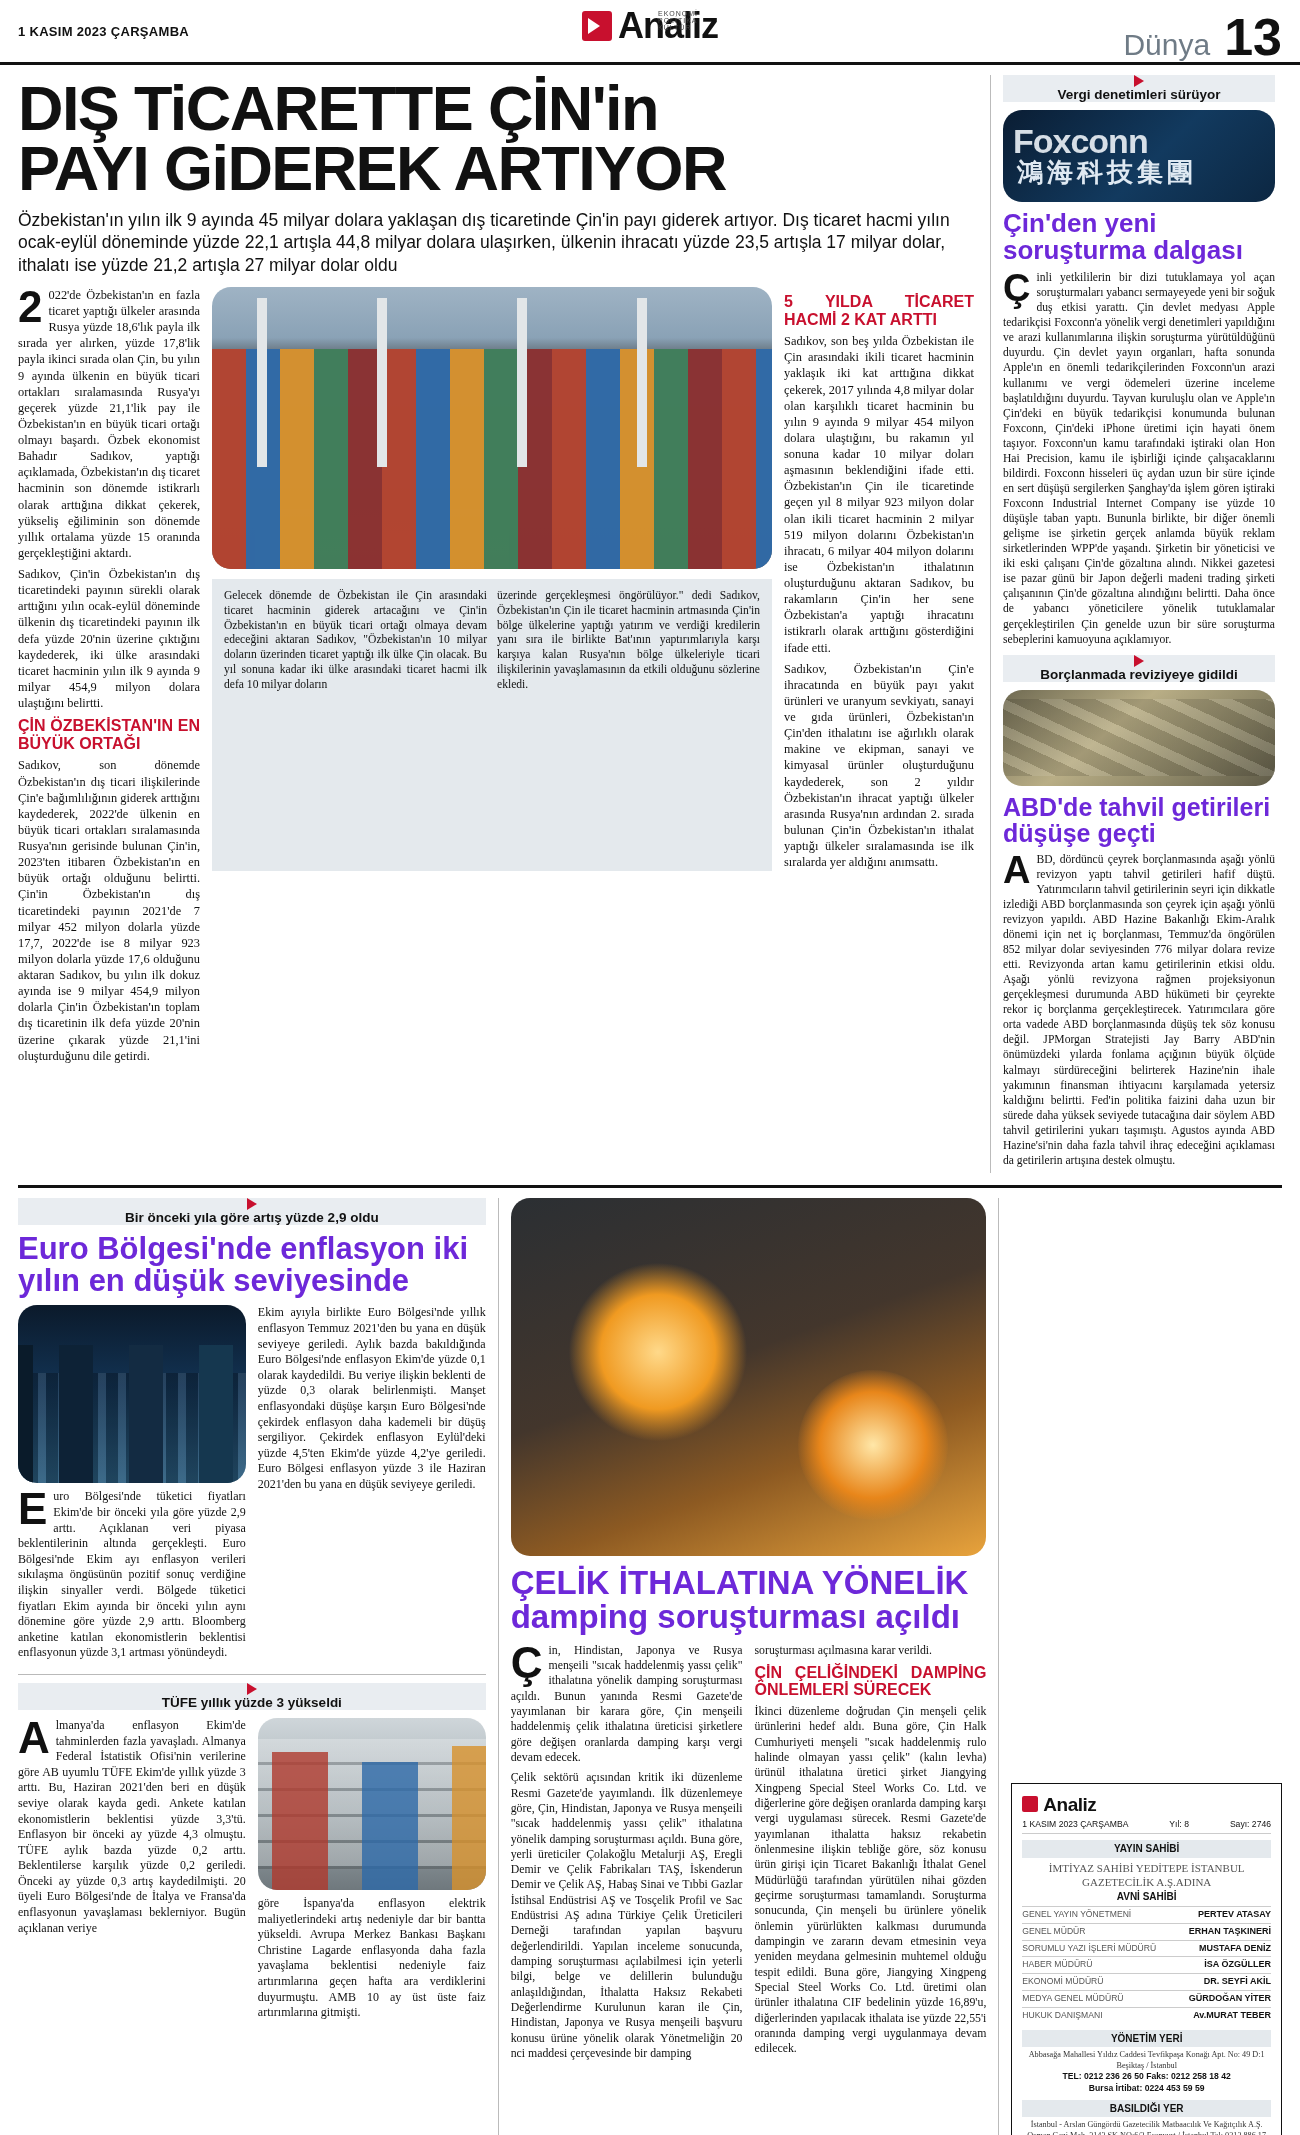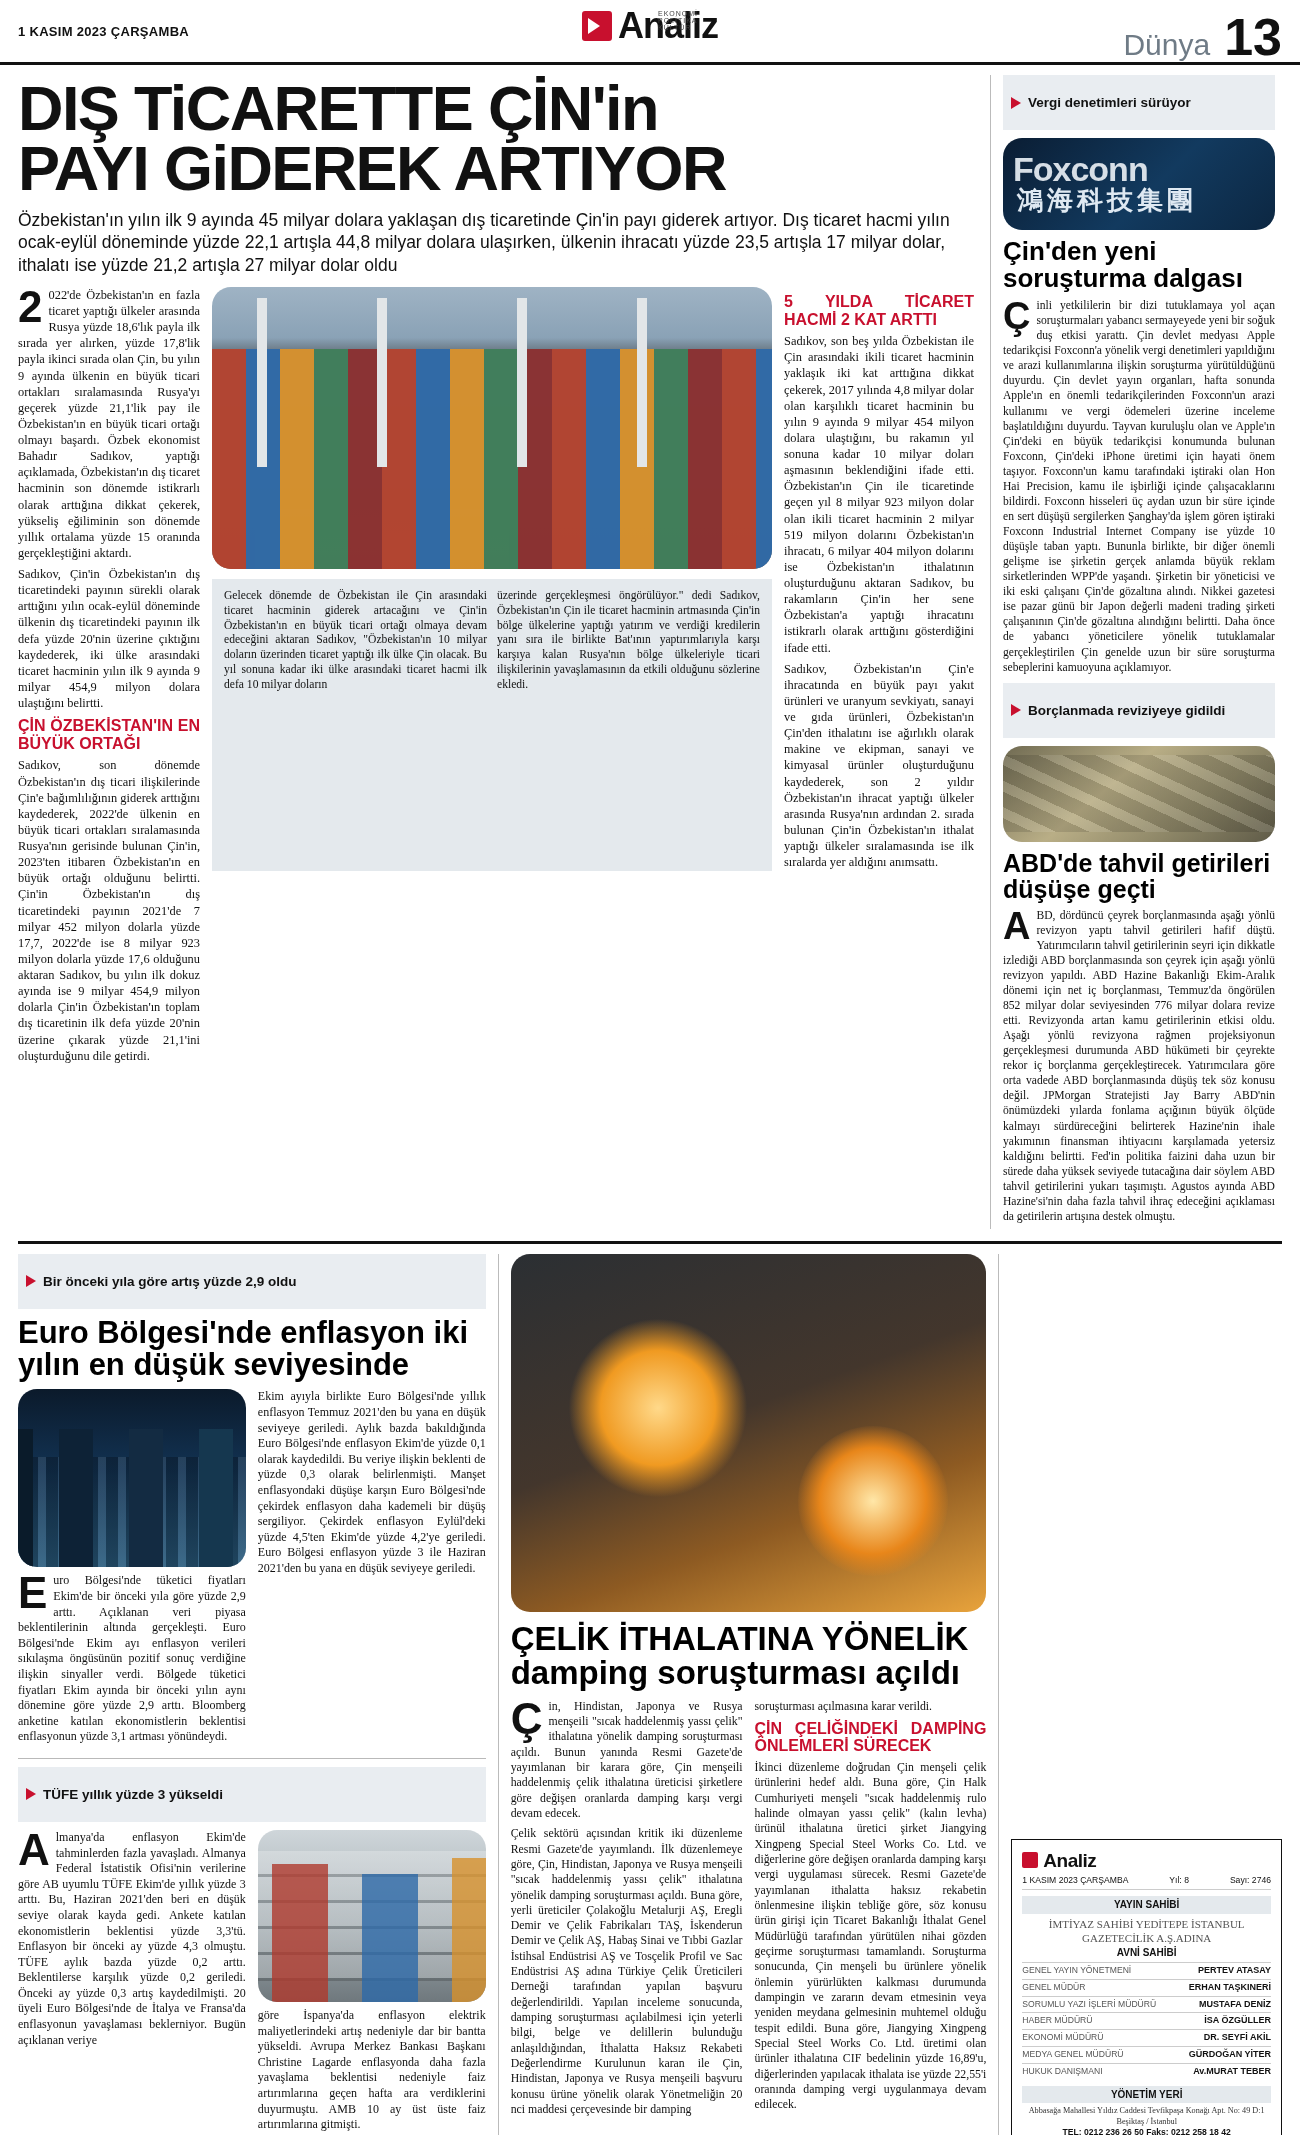--- a/index.html
+++ b/index.html
@@ -13,24 +13,24 @@
   .logo-mark{width:30px;height:30px;background:#c8102e;border-radius:3px;position:relative;}
   .logo-mark:after{content:"";position:absolute;left:6px;top:7px;width:0;height:0;border-left:12px solid #fff;border-top:8px solid transparent;border-bottom:8px solid transparent;}
   .logo-text{font-family:"Liberation Sans",sans-serif;font-size:36px;font-weight:700;letter-spacing:-1px;color:#111;line-height:1;}
   .logo-sub{font-size:7px;letter-spacing:1px;color:#444;font-family:"Liberation Sans",sans-serif;position:absolute;left:40px;top:2px;}
   .mast-right{margin-left:auto;display:flex;align-items:baseline;gap:14px;}
   .mast-section{font-family:"Liberation Sans",sans-serif;font-size:30px;color:#6f7b86;font-weight:400;}
   .mast-page{font-family:"Liberation Sans",sans-serif;font-size:52px;font-weight:700;color:#111;line-height:1;margin-top:12px;}
 
   
   .col-rule{border-left:1px solid #bbb;}
-  .kicker{display:flex;align-items:center;gap:7px;background:#e9edf1;padding:20px 8px;margin-bottom:8px;}
+  .kicker{display:flex;align-items:center;background:#e9edf1;padding:0 8px;margin-bottom:8px;flex-direction:column;}
   .kicker .tri{width:0;height:0;border-left:10px solid #c8102e;border-top:6px solid transparent;border-bottom:6px solid transparent;}
   .kicker span.txt{font-family:"Liberation Sans",sans-serif;font-weight:700;font-size:13.5px;color:#111;}
-  .hl-title{font-family:"Liberation Sans",sans-serif;font-weight:700;line-height:1.04;color:#000000;}
+  .hl-title{font-family:"Liberation Sans",sans-serif;font-weight:700;line-height:1.04;color:#6d28d9;}
   .body-txt{font-size:12.4px;line-height:1.30;text-align:justify;hyphens:auto;}
   .body-txt p{margin:0 0 5px 0;}
   .dropcap{float:left;font-family:"Liberation Sans",sans-serif;font-weight:700;font-size:44px;line-height:34px;padding:3px 6px 0 0;color:#111;}
 
   
   .main{display:flex;padding:10px 18px 0 18px;gap:12px;}
   .left{width:960px;}
   .right{width:272px;}
 
   

